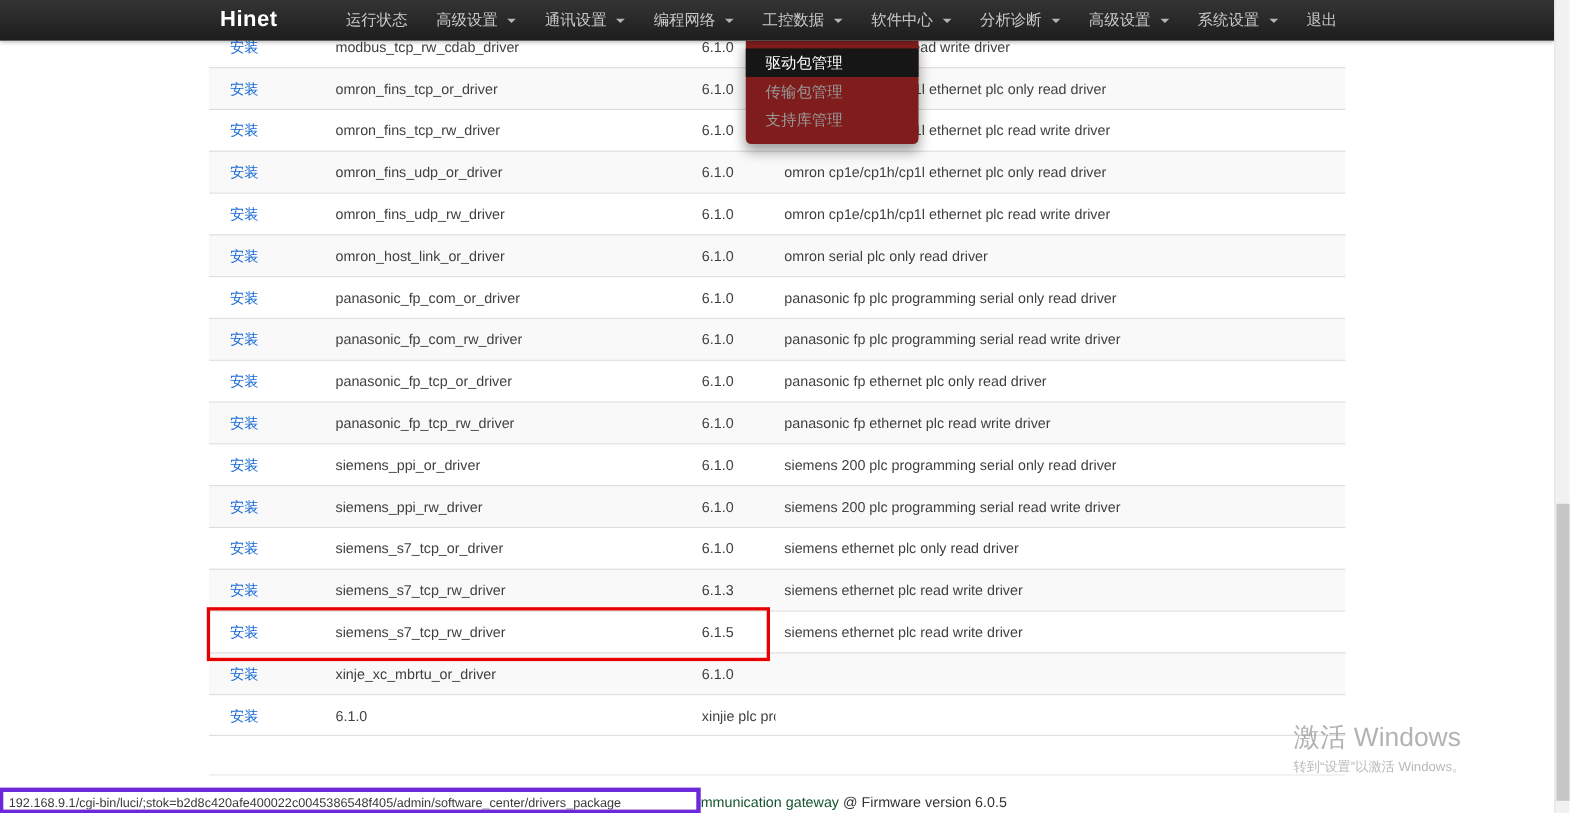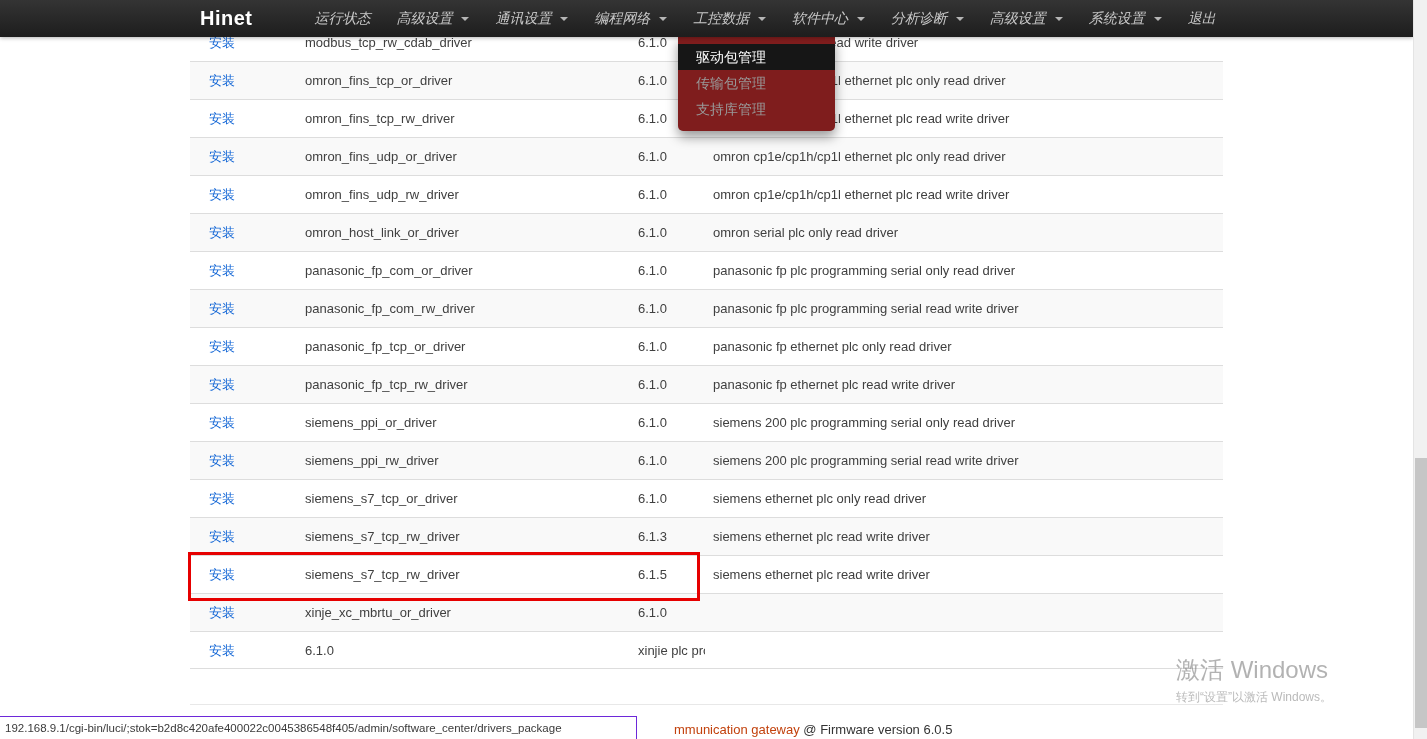--- a/index.html
+++ b/index.html
@@ -17,21 +17,21 @@
     box-shadow:0 1px 4px rgba(0,0,0,.3);
     display:flex; align-items:center;
     z-index:10;
     gap:30px;
   }
   .brand {
     margin-left:200px; margin-right:19px;
     color:#ffffff; font-size:20px; font-weight:bold;
     letter-spacing:.5px; cursor:pointer;
   }
-  .nav-items { display:flex; height:37px;font-style:italic; }
+  .nav-items { display:flex; height:37px; }
   .nav-item {
     height:37px; line-height:37px; padding:0 13px;
     color:#c9c9c9; font-size:14px; cursor:pointer; white-space:nowrap;
   }
   .caret {
     display:inline-block; margin-left:5px; vertical-align:2px;
     border-top:4px solid #b5b5b5;
     border-left:4px solid transparent; border-right:4px solid transparent;
   }
 
@@ -74,26 +74,26 @@
 
   
   .footer-rule {
     position:absolute; left:190px; top:704px; width:1033px; height:1px;
     background:#e8e8e8; z-index:2;
   }
   .footer-text {
     position:absolute; left:637px; top:722px;
     font-size:13px; color:#333333; z-index:2; white-space:nowrap;
   }
-  .footer-text a { color:#c2410c; text-decoration:none; cursor:pointer;margin-left:37px; }
+  .footer-text a { color:#14532d; text-decoration:none; cursor:pointer; }
 
   
   .status-tooltip {
     position:absolute; left:-1px; top:716px; width:638px; height:24px;
-    background:#ffffff; border:1px solid #6d28d9;
+    background:#ffffff; border:4px solid #6d28d9;
     font-size:11.5px; color:#3a3a3a; line-height:22px;
     padding-left:5px; white-space:nowrap; overflow:hidden;
     z-index:6;
   }
 
   
   .watermark { position:absolute; left:1176px; top:654px; z-index:4; pointer-events:none; }
   .watermark-line1 { font-size:24px; color:rgba(115,115,115,.55); }
   .watermark-line2 { font-size:12px; color:rgba(115,115,115,.50); margin-top:3px; }
 

